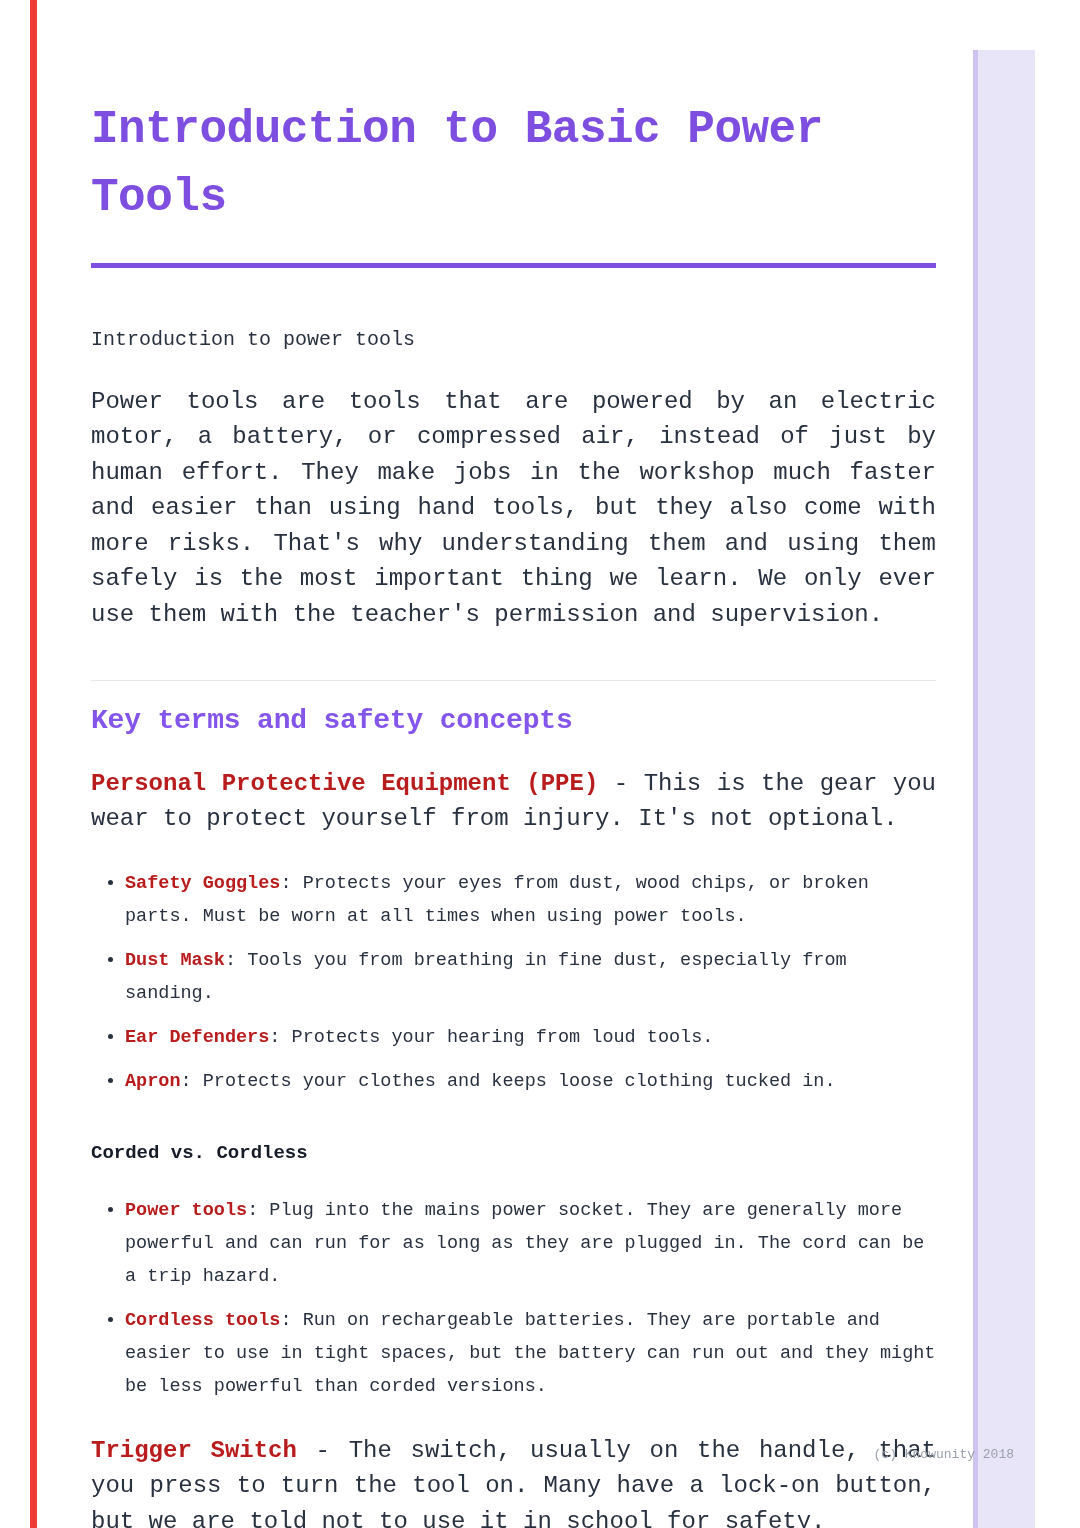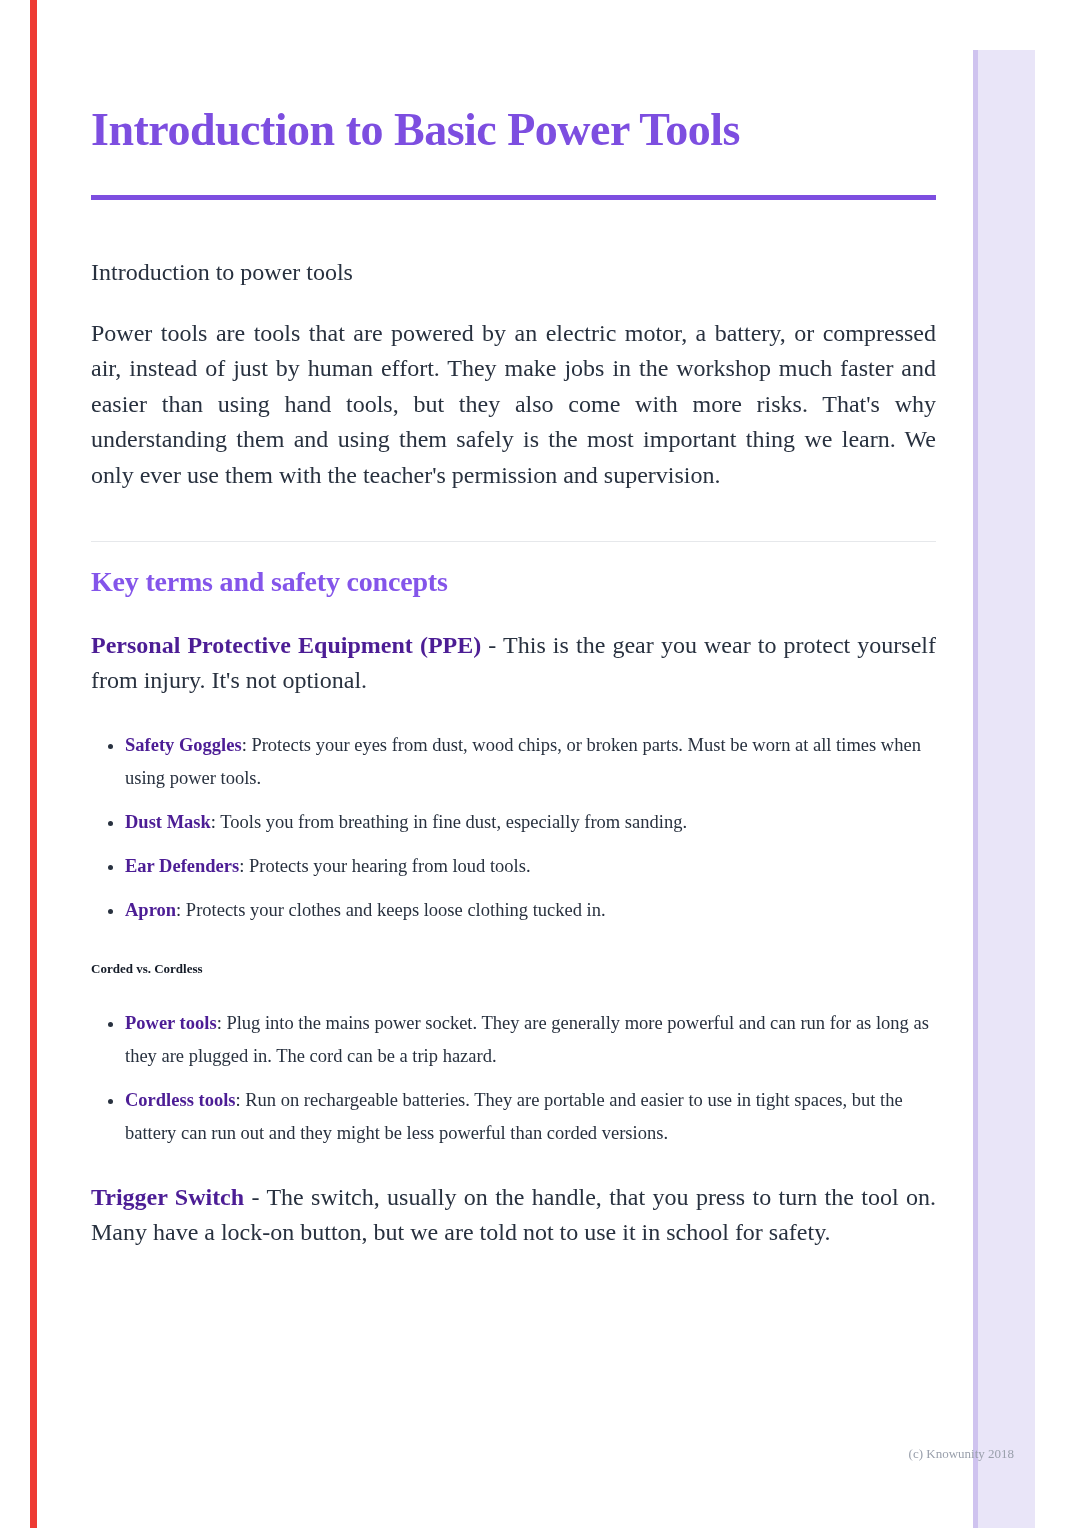--- a/index.html
+++ b/index.html
@@ -1,21 +1,21 @@
 <!DOCTYPE html>
 <html><head>
 <meta charset="utf-8">
 <style>
   html, body { margin: 0; padding: 0; background: #ffffff; }
   .page {
     position: relative;
     width: 1080px;
     height: 1528px;
     background: #ffffff;
-    font-family: Liberation Serif, serif;
+    font-family: Liberation Mono, monospace;
     color: #28313f;
     overflow: hidden;
   }
   .red-strip {
     position: absolute;
     left: 30px;
     top: 0;
     width: 7px;
     height: 100%;
     background: #ee3b33;
@@ -43,21 +43,21 @@
     letter-spacing: -0.5px;
     color: #7d4ee0;
   }
   .title-rule {
     margin-top: 20px;
     height: 5px;
     background: #7d4ee0;
   }
   .lead {
     margin-top: 58px;
-    font-size: 24px;
+    font-size: 20px;
     line-height: 28px;
     color: #28313f;
   }
   .para {
     margin-top: 30px;
     font-size: 24px;
     line-height: 35.5px;
     text-align: justify;
     color: #28313f;
   }
@@ -65,24 +65,24 @@
     margin-top: 48px;
     border-top: 1px solid #e6e8eb;
     height: 0;
   }
   .section-heading {
     font-size: 28px;
     font-weight: bold;
     color: #8455ea;
     letter-spacing: -0.2px;
   }
-  .term { font-weight: bold; color: #4c1d95; }
+  .term { font-weight: bold; color: #b91c1c; }
   .sub-heading {
-    margin-top: 34px;
-    font-size: 13px;
+    margin-top: 44px;
+    font-size: 19px;
     font-weight: bold;
     color: #151c28;
   }
   ul.bullets {
     margin: 30px 0 0 0;
     padding-left: 34px;
   }
   ul.bullets li {
     font-size: 18.5px;
     line-height: 33px;

